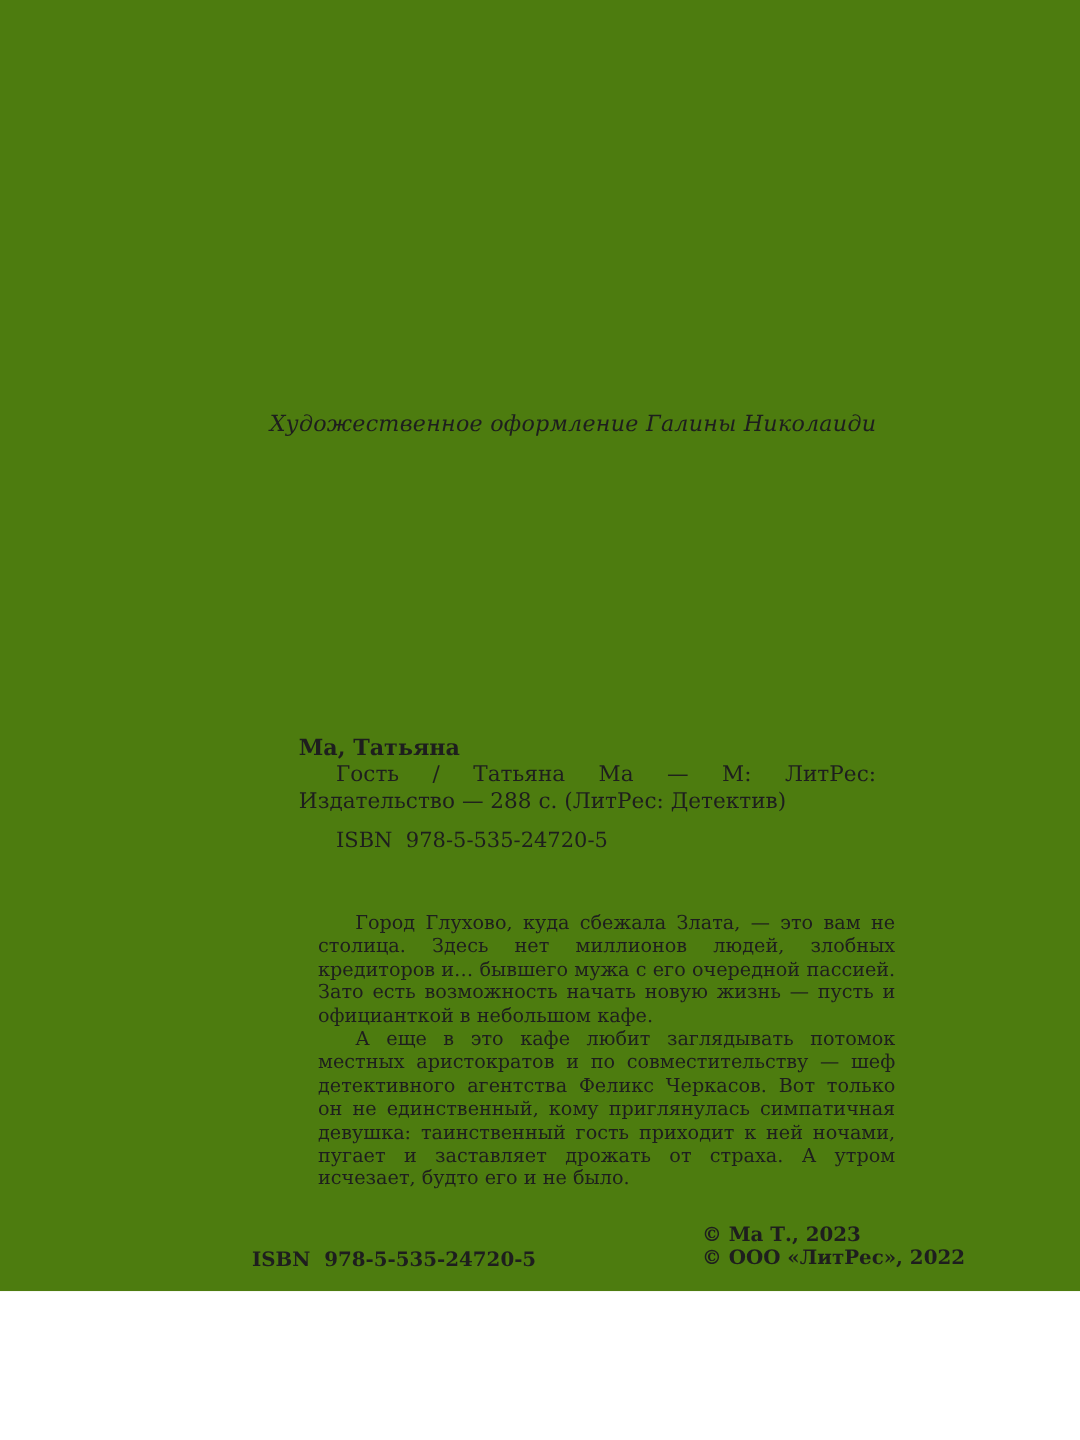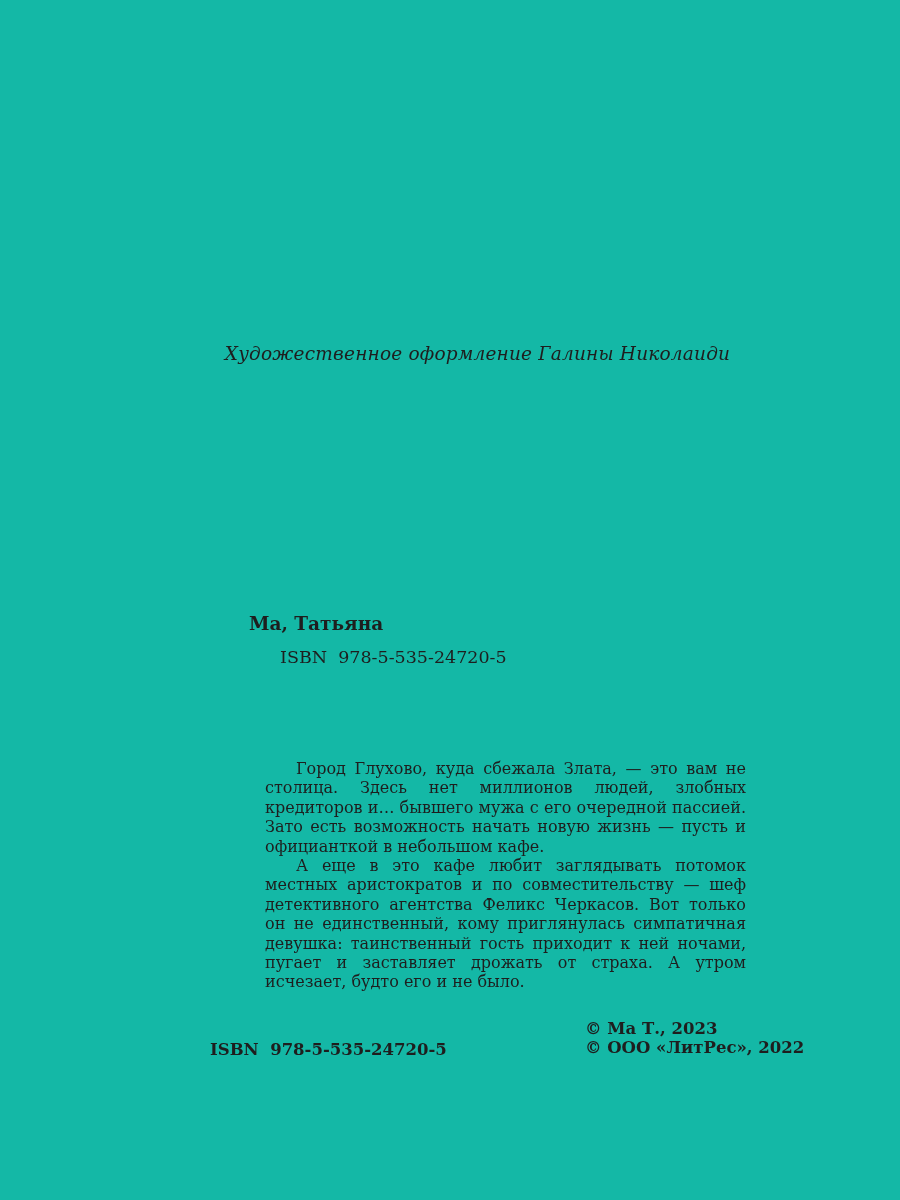--- a/index.html
+++ b/index.html
@@ -3,22 +3,22 @@
 <meta charset="utf-8">
 <style>
   html, body {
     margin: 0;
     padding: 0;
     background: #ffffff;
   }
   .page {
     position: relative;
     width: 900px;
-    height: 1200px;
-    background: #14b8a6;
+    height: 1076px;
+    background: #4d7c0f;
     font-family: "DejaVu Serif", "Liberation Serif", serif;
     color: #1e1e1e;
     overflow: hidden;
   }
   .design-note {
     position: absolute;
     top: 342px;
     left: 210px;
     width: 535px;
     text-align: center;
@@ -87,20 +87,21 @@
 </style>
 </head>
 <body>
 
 <div class="page">
 
   <div class="design-note">Художественное оформление Галины Николаиди</div>
 
   <div class="biblio">
     <div class="biblio-author">Ма, Татьяна</div>
+    <p class="biblio-desc">Гость / Татьяна Ма — М: ЛитРес: Издательство — 288 с. (ЛитРес: Детектив)</p>
     <div class="biblio-isbn">ISBN  978-5-535-24720-5</div>
   </div>
 
   <div class="annotation">
     <p>Город Глухово, куда сбежала Злата, — это вам не столица. Здесь нет миллионов людей, злобных кредиторов и… бывшего мужа с его очередной пассией. Зато есть возможность начать новую жизнь — пусть и официанткой в небольшом кафе.</p>
     <p>А еще в это кафе любит заглядывать потомок местных аристократов и по совместительству — шеф детективного агентства Феликс Черкасов. Вот только он не единственный, кому приглянулась симпатичная девушка: таинственный гость приходит к ней ночами, пугает и заставляет дрожать от страха. А утром исчезает, будто его и не было.</p>
   </div>
 
   <div class="footer-isbn">ISBN  978-5-535-24720-5</div>
 

